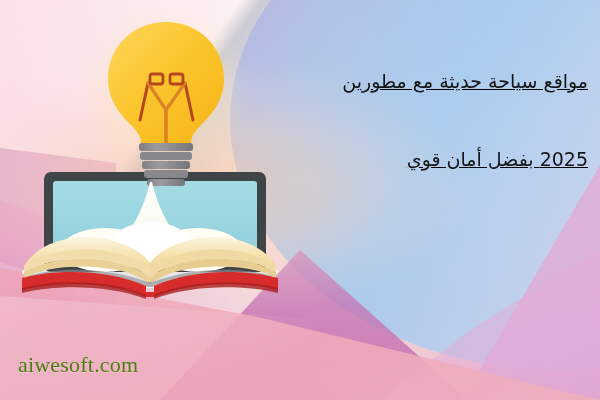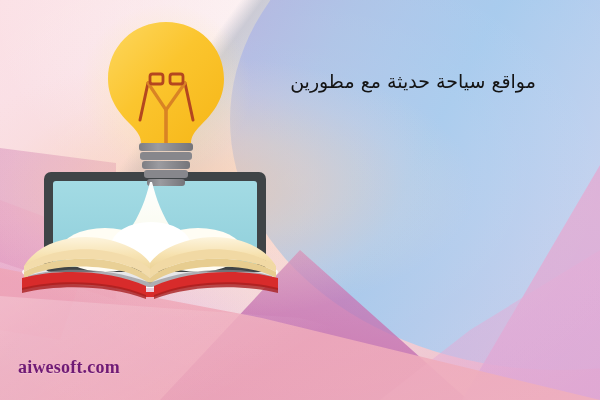--- a/index.html
+++ b/index.html
@@ -157,42 +157,43 @@
     width: 300px;
     height: 310px;
   }
 
   
   #headline {
     position: absolute;
     right: 12px;
     top: 42px;
     width: 350px;
-    text-align: center;
+    text-align: right;
     direction: rtl;
     unicode-bidi: isolate;
+    text-decoration: underline;
   }
   .hl-line {
     font-family: "DejaVu Sans", "Liberation Sans", sans-serif;
     font-size: 19px;
     line-height: 78px;
     color: #141414;
     white-space: nowrap;
     letter-spacing: 0.2px;
   }
 
   
   #watermark {
     position: absolute;
     left: 18px;
     bottom: 22px;
     font-family: "Liberation Serif", "DejaVu Serif", serif;
-    font-weight: bold;
-    font-size: 18px;
-    color: #701a75;
+    font-weight: normal;
+    font-size: 22px;
+    color: #4d7c0f;
     letter-spacing: 0.2px;
     text-shadow: 0 1px 0 rgba(255,255,255,0.25);
   }
 </style>
 </head>
 <body>
 
 <div id="banner">
 
   <div class="bg-layer bg-base"></div>
@@ -348,17 +349,18 @@
                C242 281 190 282 154 297
                L146 297
                C110 282 58 281 22 290 Z" fill="#d82b2b"></path>
       <path d="M22 288 C58 279 110 280 146 295 L146 299 C110 285 58 284 22 293 Z" fill="#a81f1f" opacity="0.8"></path>
       <path d="M278 288 C242 279 190 280 154 295 L154 299 C190 285 242 284 278 293 Z" fill="#a81f1f" opacity="0.8"></path>
     </g>
   </svg>
 
   <div id="headline">
     <div class="hl-line">مواقع سياحة حديثة مع مطورين</div>
+    <div class="hl-line">2025 بفضل أمان قوي</div>
   </div>
 
   <div id="watermark">aiwesoft.com</div>
 
 </div>
 
 </body></html>

